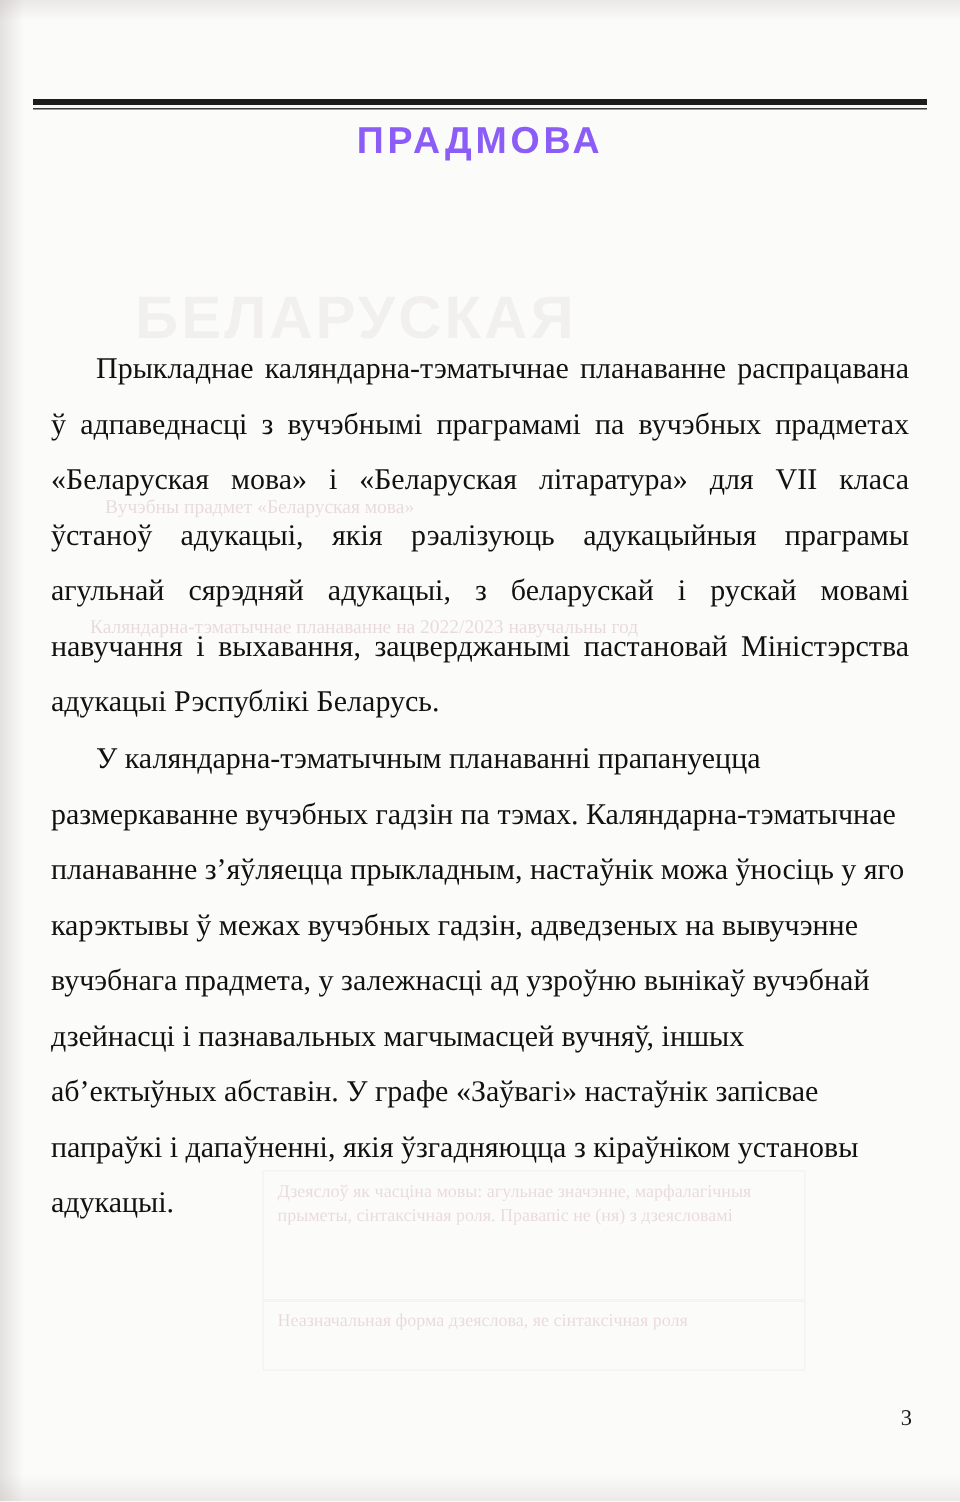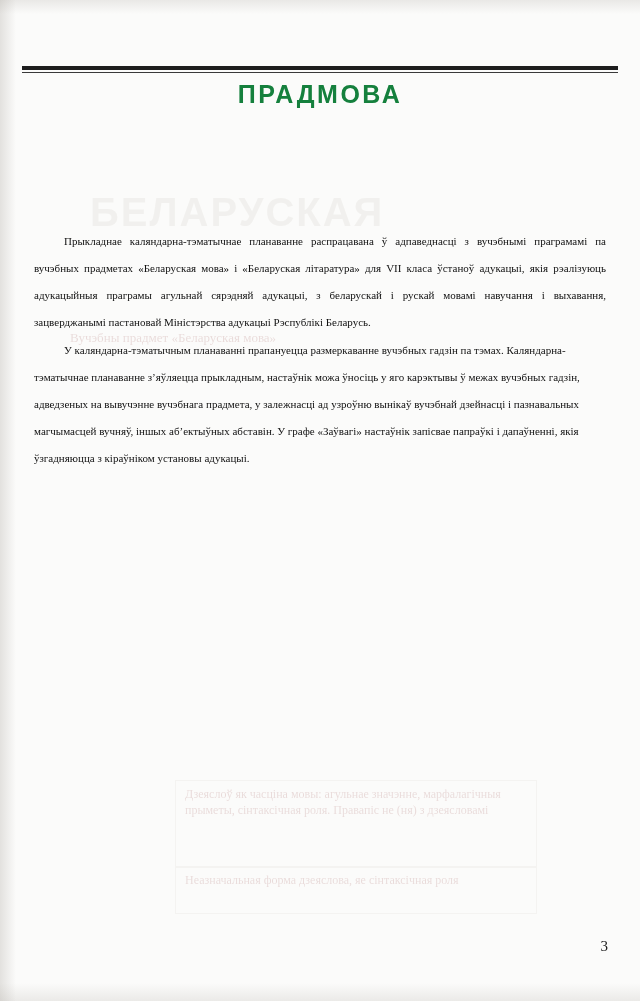--- a/index.html
+++ b/index.html
@@ -73,31 +73,31 @@
   .doc-title {
     position: absolute;
     left: 0;
     top: 80px;
     width: 640px;
     text-align: center;
     font-family: "Liberation Sans", sans-serif;
     font-weight: bold;
     font-size: 25px;
     letter-spacing: 2.5px;
-    color: #15803d;
+    color: #8b5cf6;
   }
 
   .body-text {
     position: absolute;
     left: 34px;
     top: 228px;
     width: 572px;
     font-family: "Liberation Serif", serif;
-    font-size: 11px;
-    line-height: 27px;
+    font-size: 20px;
+    line-height: 37px;
     color: #111111;
     text-align: justify;
     text-justify: inter-word;
   }
   .body-text p {
     margin: 0 0 0 0;
     text-indent: 30px;
   }
   .body-text p + p {
     margin-top: 1px;
@@ -138,20 +138,21 @@
   }
 </style>
 </head>
 <body>
 
 <div class="page">
 
   <div class="ghost-layer">
     <div class="ghost-title">БЕЛАРУСКАЯ</div>
     <div class="ghost-line" style="left:70px; top:330px;">Вучэбны прадмет «Беларуская мова»</div>
+    <div class="ghost-line" style="left:60px; top:410px;">Каляндарна-тэматычнае планаванне на 2022/2023 навучальны год</div>
     <div class="ghost-box" style="left:175px; top:780px; width:360px; height:86px;"></div>
     <div class="ghost-box" style="left:175px; top:866px; width:360px; height:46px;"></div>
     <div class="ghost-line" style="left:185px; top:786px; width:345px; white-space:normal; font-size:12px; line-height:16px;">Дзеяслоў як часціна мовы: агульнае значэнне, марфалагічныя прыметы, сінтаксічная роля. Правапіс не (ня) з дзеясловамі</div>
     <div class="ghost-line" style="left:185px; top:872px; width:345px; white-space:normal; font-size:12px; line-height:16px;">Неазначальная форма дзеяслова, яе сінтаксічная роля</div>
   </div>
 
   <div class="rule-top"></div>
   <div class="rule-top-thin"></div>
 
   <div class="doc-title">ПРАДМОВА</div>

